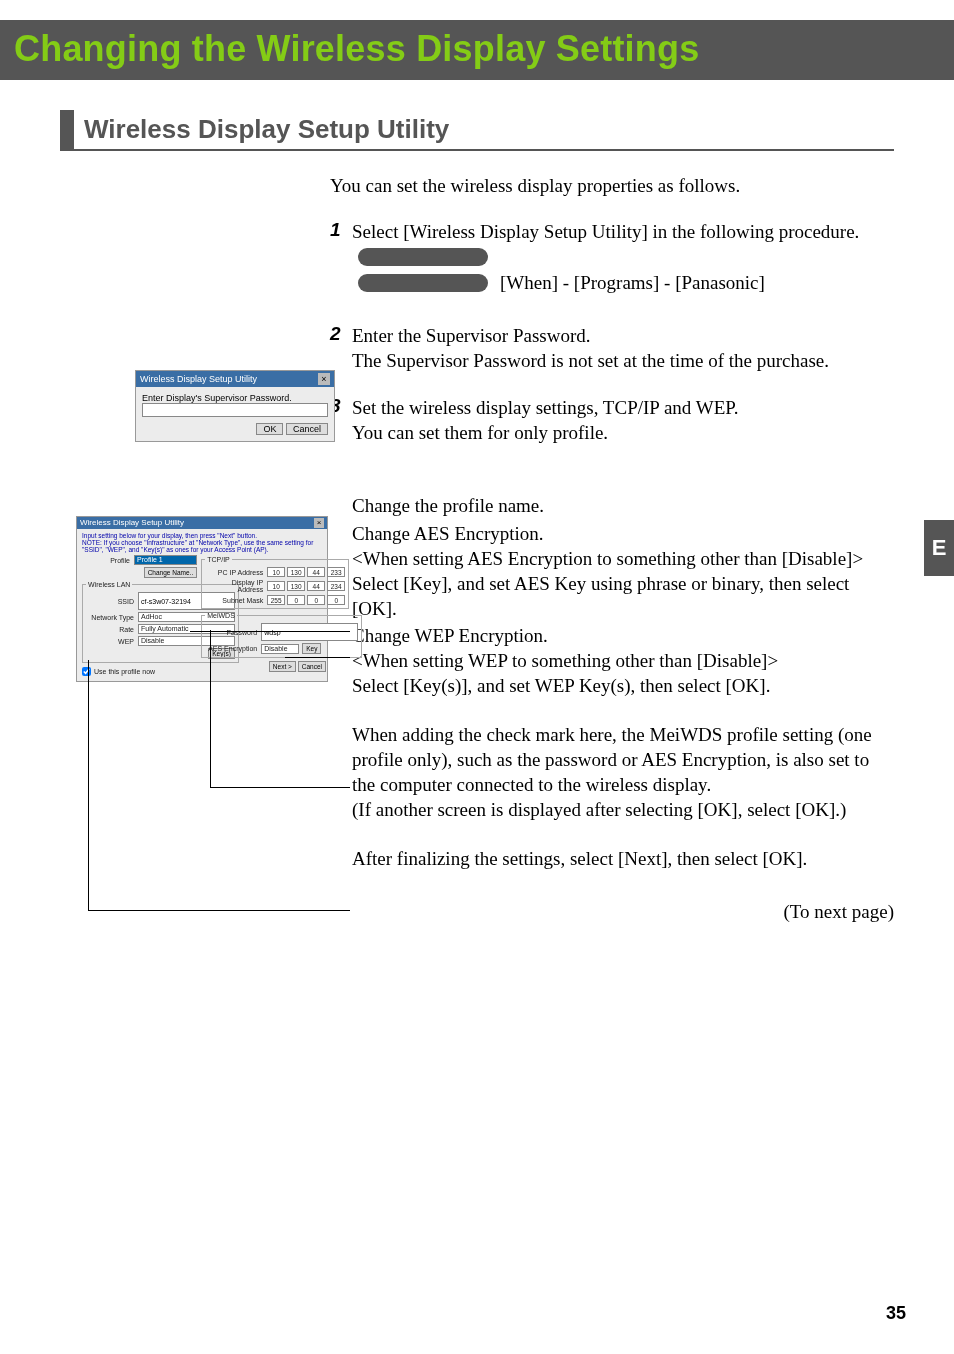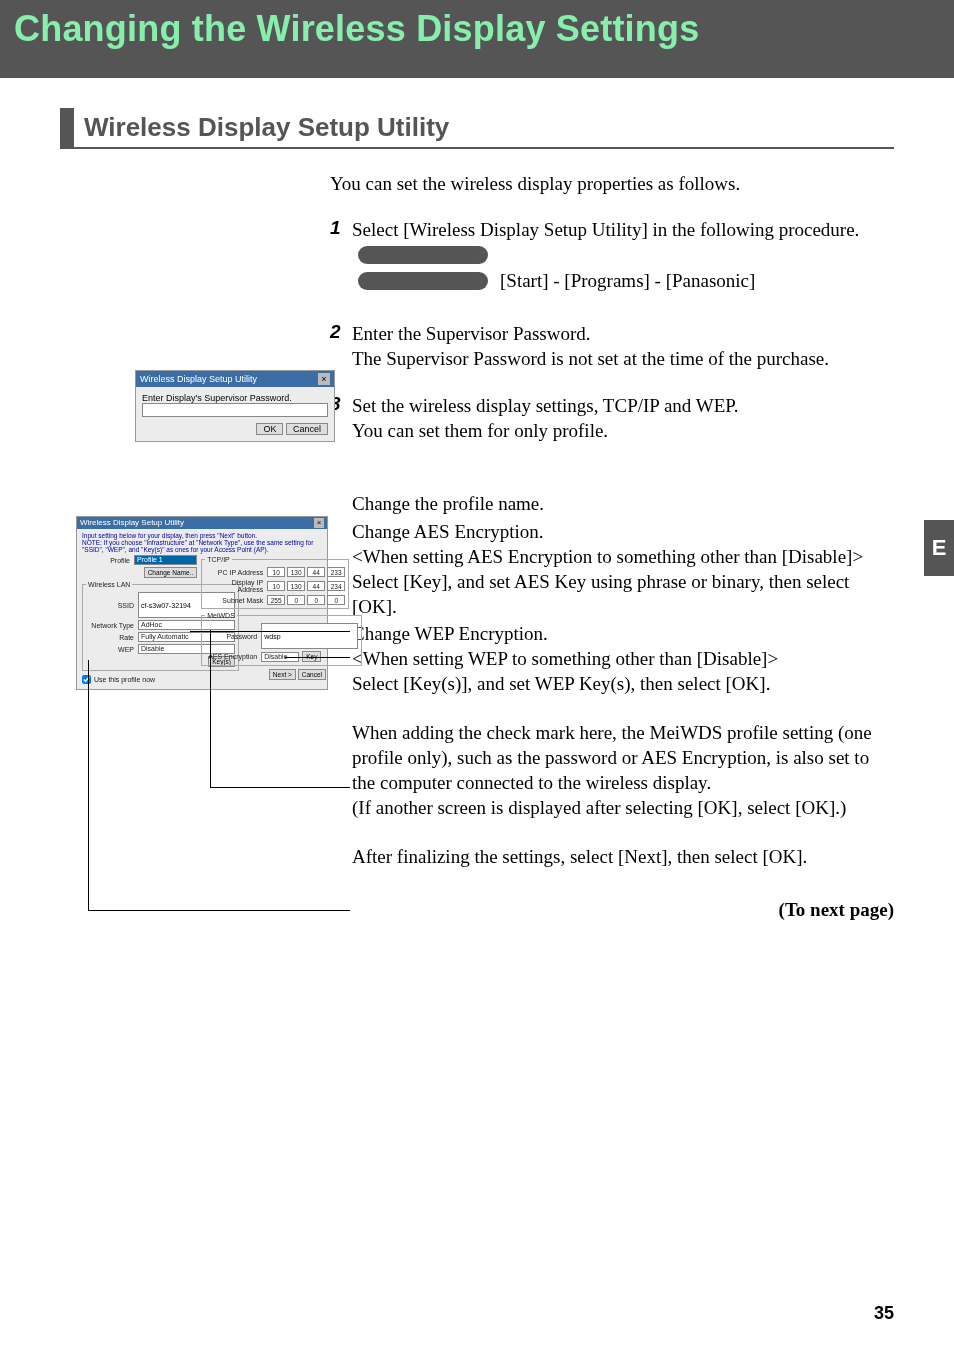--- a/index.html
+++ b/index.html
@@ -6,22 +6,23 @@
   body {
     font-family: "Times New Roman", Times, serif;
     width: 954px;
     height: 1354px;
     background: #fff;
     position: relative;
     color: #000;
   }
   .title-bar {
     background: #555;
-    color: #86efac;
-    padding: 8px 14px 28px 14px;
+    color: #84cc16;
+    padding: 8px 14px 10px 14px;
+    margin-top: 20px;
   }
   .title-bar h1 {
     font-family: Arial, Helvetica, sans-serif;
     font-weight: 700;
     font-size: 36px;
     letter-spacing: 0.2px;
   }
   .content {
     padding: 30px 60px 0 60px;
   }
@@ -133,21 +134,21 @@
     color: #fff;
     padding: 1px 3px;
     font-size: 8px;
     display:flex;
     justify-content:space-between;
   }
   .dialog2-body { padding: 3px 5px 5px 5px; }
   .dialog2-note { color:#00a; font-size:6.5px; line-height:1.1; }
   .dialog2-row { display:flex; align-items:center; margin-top:2px; }
   .dialog2-label { width: 52px; text-align:right; padding-right:4px; font-size:7px;}
-  .dialog2-input { border:1px solid #888; background:#fff; height:26px; font-size:7px; padding:0 2px; flex:1; }
+  .dialog2-input { border:1px solid #888; background:#fff; height:18px; font-size:7px; padding:0 2px; flex:1; }
   .dialog2-select { border:1px solid #888; background:#fff; height:10px; font-size:7px; padding:0 2px; }
   .dialog2 fieldset { border:1px solid #aaa; margin-top:3px; padding:2px 3px 3px 3px; }
   .dialog2 legend { font-size:7px; padding:0 2px; }
   .dialog2-cols { display:flex; gap:4px; }
   .dialog2-col-left { width:48%; }
   .dialog2-col-right { width:52%; }
   .dialog2-ip { display:flex; gap:2px; }
   .dialog2-ip span { border:1px solid #888; background:#fff; width:18px; height:10px; font-size:6.5px; text-align:center; line-height:10px;}
   .dialog2-smallbtn { border:1px solid #888; background:#ddd; font-size:6.5px; padding:0 3px; height:11px; line-height:10px;}
   .dialog2-check { display:flex; align-items:center; gap:3px; margin-top:4px; font-size:7px;}
@@ -181,21 +182,21 @@
     font-family: Arial, sans-serif;
     font-weight: 700;
     font-size: 22px;
     display: flex;
     align-items: center;
     justify-content: center;
   }
   .pagenum {
     position: absolute;
     bottom: 30px;
-    right: 60px;
+    right: 48px;
     font-family: Arial, sans-serif;
     font-size: 18px;
     font-weight: 700;
     margin-left: 46px;
   }
   .tonext {
     font-size: 19px;
     text-align: right;
     margin-right: 0;
     margin-top: 30px;
@@ -215,21 +216,21 @@
 
   <div class="step">
     <div class="step-num">1</div>
     <div class="step-body">
       <div>Select [Wireless Display Setup Utility] in the following procedure.</div>
       <div class="os-line">
         <span class="os-pill"></span>
       </div>
       <div class="os-line">
         <span class="os-pill"></span>
-        <span>[Start] - [Programs] - [Panasonic]</span>
+        <span>[When] - [Programs] - [Panasonic]</span>
       </div>
     </div>
   </div>
 
   <div class="step" style="margin-top:28px;">
     <div class="step-num">2</div>
     <div class="step-body">
       <div>Enter the Supervisor Password.</div>
       <div>The Supervisor Password is not set at the time of the purchase.</div>
     </div>
@@ -251,21 +252,21 @@
 
   <p class="body-para" style="margin-top:2px;">Change WEP Encryption.</p>
   <p class="body-para">&lt;When setting WEP to something other than [Disable]&gt;</p>
   <p class="body-para">Select [Key(s)], and set WEP Key(s), then select [OK].</p>
 
   <p class="body-para" style="margin-top:24px;">When adding the check mark here, the MeiWDS profile setting (one profile only), such as the password or AES Encryption, is also set to the computer connected to the wireless display.</p>
 
   <p class="body-para">(If another screen is displayed after selecting [OK], select [OK].)</p>
   <p class="body-para" style="margin-top:24px;">After finalizing the settings, select [Next], then select [OK].</p>
 
-  <p class="tonext" style="margin-left:292px;font-weight:bold;">(To next page)</p>
+  <p class="tonext" style="margin-left:292px;">(To next page)</p>
 </div>
 
 <div class="dialog1">
   <div class="dialog1-title">
     <span>Wireless Display Setup Utility</span>
     <span class="dialog1-close">×</span>
   </div>
   <div class="dialog1-body">
     <div>Enter Display's Supervisor Password.</div>
     <input type="text" style="">

